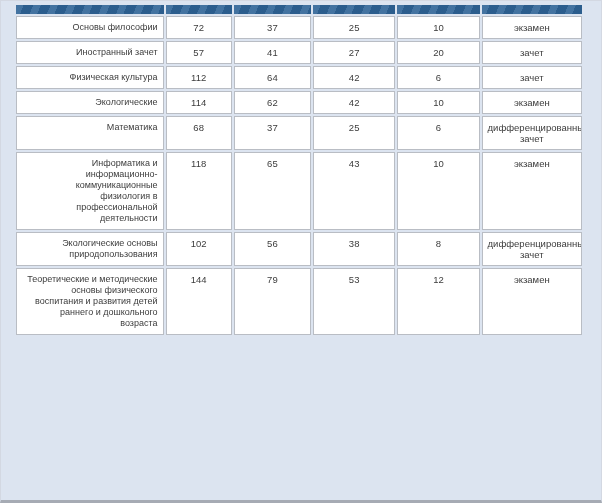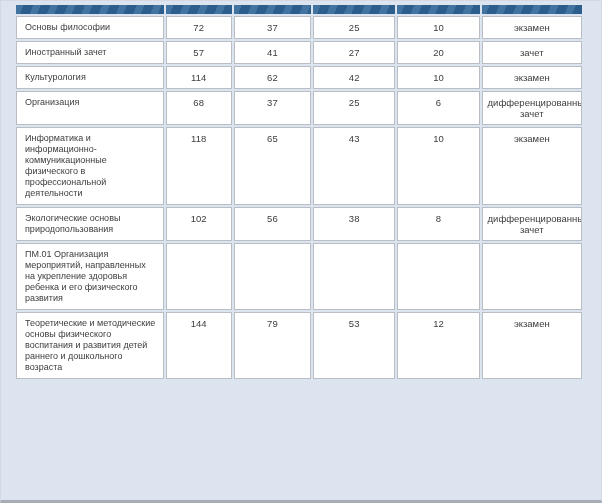--- a/index.html
+++ b/index.html
@@ -35,21 +35,21 @@
   }
   td {
     background: #ffffff;
     border: 1px solid #b9bdc4;
     vertical-align: top;
     padding: 5px 5px;
     line-height: 11px;
     text-align: center;
     overflow: hidden;
   }
-  td.subject { text-align: left; padding-left: 8px; font-size: 9px; }
+  td.subject { text-align: right; padding-left: 8px; font-size: 9px; }
 </style>
 </head>
 <body>
 
 <div class="screen">
   <table class="curriculum">
     <colgroup>
       <col style="width:147px">
         <col style="width:66px">
         <col style="width:77px">
@@ -78,60 +78,60 @@
       </tr>
       <tr>
         <td class="subject">Иностранный зачет</td>
         <td>57</td>
         <td>41</td>
         <td>27</td>
         <td>20</td>
         <td>зачет</td>
       </tr>
       <tr>
-        <td class="subject">Культурология</td>
+        <td class="subject">Физическая культура</td>
+        <td>112</td>
+        <td>64</td>
+        <td>42</td>
+        <td>6</td>
+        <td>зачет</td>
+      </tr>
+      <tr>
+        <td class="subject">Экологические</td>
         <td>114</td>
         <td>62</td>
         <td>42</td>
         <td>10</td>
         <td>экзамен</td>
       </tr>
       <tr>
-        <td class="subject">Организация</td>
+        <td class="subject">Математика</td>
         <td>68</td>
         <td>37</td>
         <td>25</td>
         <td>6</td>
         <td>дифференцированный зачет</td>
       </tr>
       <tr>
-        <td class="subject">Информатика и информационно-коммуникационные физического в профессиональной деятельности</td>
+        <td class="subject">Информатика и информационно-коммуникационные физиология в профессиональной деятельности</td>
         <td>118</td>
         <td>65</td>
         <td>43</td>
         <td>10</td>
         <td>экзамен</td>
       </tr>
       <tr>
         <td class="subject">Экологические основы природопользования</td>
         <td>102</td>
         <td>56</td>
         <td>38</td>
         <td>8</td>
         <td>дифференцированный зачет</td>
       </tr>
       <tr>
-        <td class="subject">ПМ.01 Организация мероприятий, направленных на укрепление здоровья ребенка и его физического развития</td>
-        <td></td>
-        <td></td>
-        <td></td>
-        <td></td>
-        <td></td>
-      </tr>
-      <tr>
         <td class="subject">Теоретические и методические основы физического воспитания и развития детей раннего и дошкольного возраста</td>
         <td>144</td>
         <td>79</td>
         <td>53</td>
         <td>12</td>
         <td>экзамен</td>
       </tr>
 
     </tbody>
   </table>

